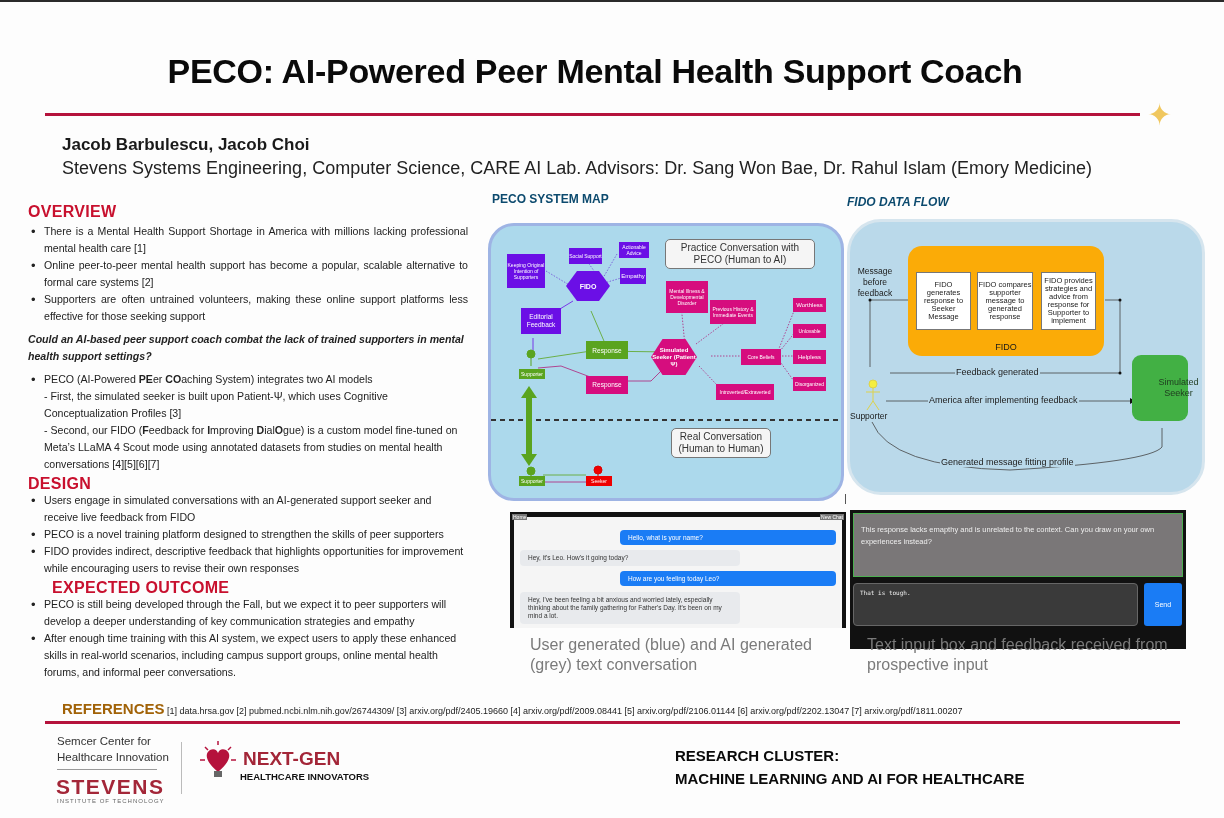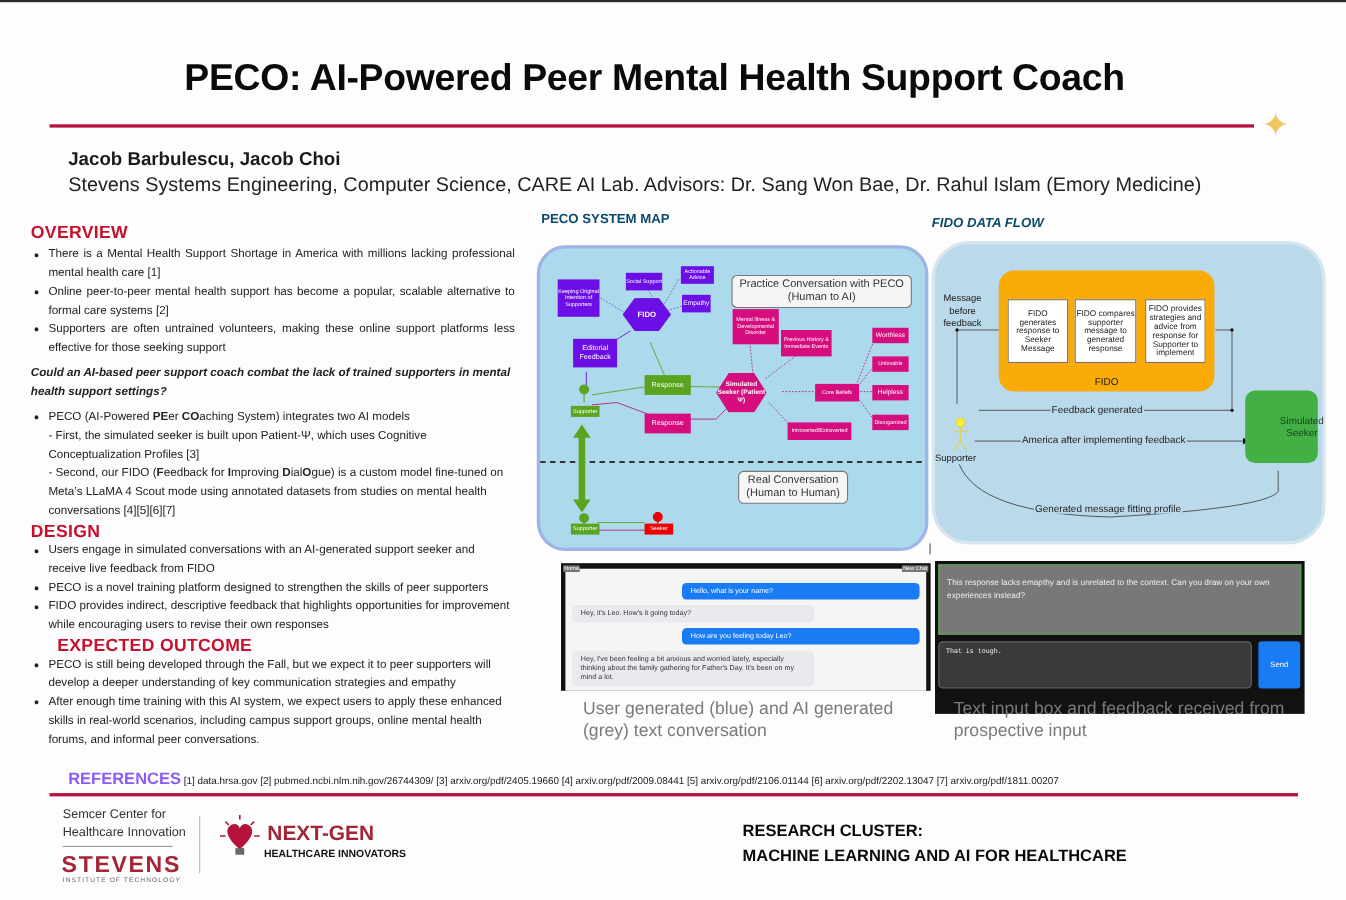--- a/index.html
+++ b/index.html
@@ -27,21 +27,21 @@
   .label-box { background: #f5f5f5; border: 1px solid #777; border-radius: 5px; font-size: 10px; text-align: center; color: #333; line-height: 12px; padding: 2px; }
   .hex { clip-path: polygon(25% 0, 75% 0, 100% 50%, 75% 100%, 25% 100%, 0 50%); color: #fff; font-weight: bold; display: flex; align-items: center; justify-content: center; text-align: center; }
   .fido-bg { background: #bad9ea; border: 3px solid #d6e5ee; border-radius: 34px; }
   .wbox { background: #fff; border: 1px solid #777; font-size: 7.5px; text-align: center; line-height: 8px; display: flex; align-items: center; justify-content: center; color: #222; }
   .flow-t { font-size: 9px; color: #222; background: #bad9ea; padding: 0 1px; }
   .chat { background: #111; }
   .bubble-u { background: #1a7cf5; color: #fff; font-size: 6.5px; border-radius: 4px; padding: 4px 8px; }
   .bubble-a { background: #e8eaed; color: #333; font-size: 6.5px; border-radius: 4px; padding: 4px 8px; line-height: 8px; }
   .caption { font-size: 16px; color: #7a7a7a; line-height: 20px; }
   .refs { left: 62px; top: 700px; font-size: 9px; color: #222; white-space: nowrap; }
-  .refs .rh { font-size: 15px; font-weight: bold; color: #8b5cf6; }
+  .refs .rh { font-size: 15px; font-weight: bold; color: #a16207; }
   .cluster { left: 675px; top: 744px; font-size: 15px; font-weight: bold; line-height: 23px; color: #0a0a0a; }
 </style>
 </head>
 <body>
 
 <div class="topbar"></div>
 
 <div class="abs title">PECO: AI-Powered Peer Mental Health Support Coach</div>
 <div class="abs rule" style="left:45px; top:113px; width:1095px;"></div>
 <div class="abs star" style="left:1147px; top:100px;">✦</div>
@@ -126,21 +126,21 @@
   <div class="abs pbox" style="left:128px; top:16px; width:30px; height:16px;">Actionable Advice</div>
   <div class="abs pbox" style="left:129px; top:42px; width:26px; height:16px; font-size:6px;">Empathy</div>
   <div class="abs hex" style="left:75px; top:45px; width:44px; height:30px; background:#6b0fe6; font-size:7px;">FIDO</div>
   <div class="abs pbox" style="left:30px; top:82px; width:40px; height:26px; font-size:6.5px; line-height:8px;">Editorial Feedback</div>
   <div class="abs gbox" style="left:95px; top:115px; width:42px; height:18px; font-size:6.5px;">Response</div>
   <div class="abs mbox" style="left:95px; top:150px; width:42px; height:18px; font-size:6.5px;">Response</div>
   <div class="abs gbox" style="left:28px; top:143px; width:26px; height:10px;">Supporter</div>
   <div class="abs gbox" style="left:28px; top:250px; width:26px; height:10px;">Supporter</div>
   <div class="abs mbox" style="left:95px; top:250px; width:26px; height:10px; background:#e00;">Seeker</div>
 
-  <div class="abs label-box" style="left:174px; top:24px; width:164px;">Practice Conversation with PECO (Human to AI)</div>
+  <div class="abs label-box" style="left:174px; top:13px; width:150px;">Practice Conversation with PECO (Human to AI)</div>
   <div class="abs label-box" style="left:180px; top:202px; width:100px;">Real Conversation (Human to Human)</div>
 
   <div class="abs mbox" style="left:175px; top:55px; width:42px; height:32px;">Mental Illness &amp; Developmental Disorder</div>
   <div class="abs mbox" style="left:219px; top:74px; width:46px; height:24px;">Previous History &amp; Immediate Events</div>
   <div class="abs hex" style="left:160px; top:113px; width:46px; height:36px; background:#d60d7e; font-size:6px; line-height:7px;">Simulated Seeker (Patient Ψ)</div>
   <div class="abs mbox" style="left:250px; top:123px; width:40px; height:16px;">Core Beliefs</div>
   <div class="abs mbox" style="left:225px; top:158px; width:58px; height:16px;">Introverted/Extraverted</div>
   <div class="abs mbox" style="left:302px; top:72px; width:33px; height:14px; font-size:6px;">Worthless</div>
   <div class="abs mbox" style="left:302px; top:98px; width:33px; height:14px;">Unlovable</div>
   <div class="abs mbox" style="left:302px; top:124px; width:33px; height:14px; font-size:6px;">Helpless</div>
@@ -174,21 +174,21 @@
   <div class="abs" style="left:58px; top:24px; width:196px; height:110px; background:#fbab07; border-radius:14px;"></div>
   <div class="abs wbox" style="left:66px; top:50px; width:55px; height:58px;">FIDO generates response to Seeker Message</div>
   <div class="abs wbox" style="left:127px; top:50px; width:56px; height:58px;">FIDO compares supporter message to generated response</div>
   <div class="abs wbox" style="left:191px; top:50px; width:55px; height:58px;">FIDO provides strategies and advice from response for Supporter to implement</div>
   <div class="abs" style="left:58px; top:120px; width:196px; text-align:center; font-size:9px;">FIDO</div>
   <div class="abs" style="left:2px; top:44px; width:46px; text-align:center; font-size:8.5px; line-height:11px;">Message before feedback</div>
   <div class="abs flow-t" style="left:105px; top:145px;">Feedback generated</div>
   <div class="abs flow-t" style="left:78px; top:173px;">America after implementing feedback</div>
   <div class="abs flow-t" style="left:90px; top:235px;">Generated message fitting profile</div>
   <div class="abs" style="left:0px; top:189px; font-size:8.5px;">Supporter</div>
-  <div class="abs" style="left:282px; top:133px; width:66px; height:66px; background:#42b044; border-radius:9px; display:flex; align-items:center; justify-content:center; text-align:center; font-size:9px; line-height:11px; color:#1f3b1f;padding-left:37px;">Simulated Seeker</div>
+  <div class="abs" style="left:282px; top:133px; width:56px; height:66px; background:#42b044; border-radius:9px; display:flex; align-items:center; justify-content:center; text-align:center; font-size:9px; line-height:11px; color:#1f3b1f;padding-left:37px;">Simulated Seeker</div>
 </div>
 <div class="abs" style="left:845px; top:494px; width:1px; height:10px; background:#555;"></div>
 
 <div class="abs chat" style="left:510px; top:512px; width:336px; height:116px;">
   <div class="abs" style="left:4px; top:5px; width:328px; height:111px; background:#f5f5f5;"></div>
   <div class="abs" style="left:2px; top:2px; background:#777; color:#fff; font-size:5px; padding:0 1px;">Home</div>
   <div class="abs" style="right:2px; top:2px; background:#777; color:#fff; font-size:5px; padding:0 1px;">New Chat</div>
   <div class="abs bubble-u" style="left:110px; top:18px; width:216px;">Hello, what is your name?</div>
   <div class="abs bubble-a" style="left:10px; top:38px; width:220px;">Hey, it's Leo. How's it going today?</div>
   <div class="abs bubble-u" style="left:110px; top:59px; width:216px;">How are you feeling today Leo?</div>

